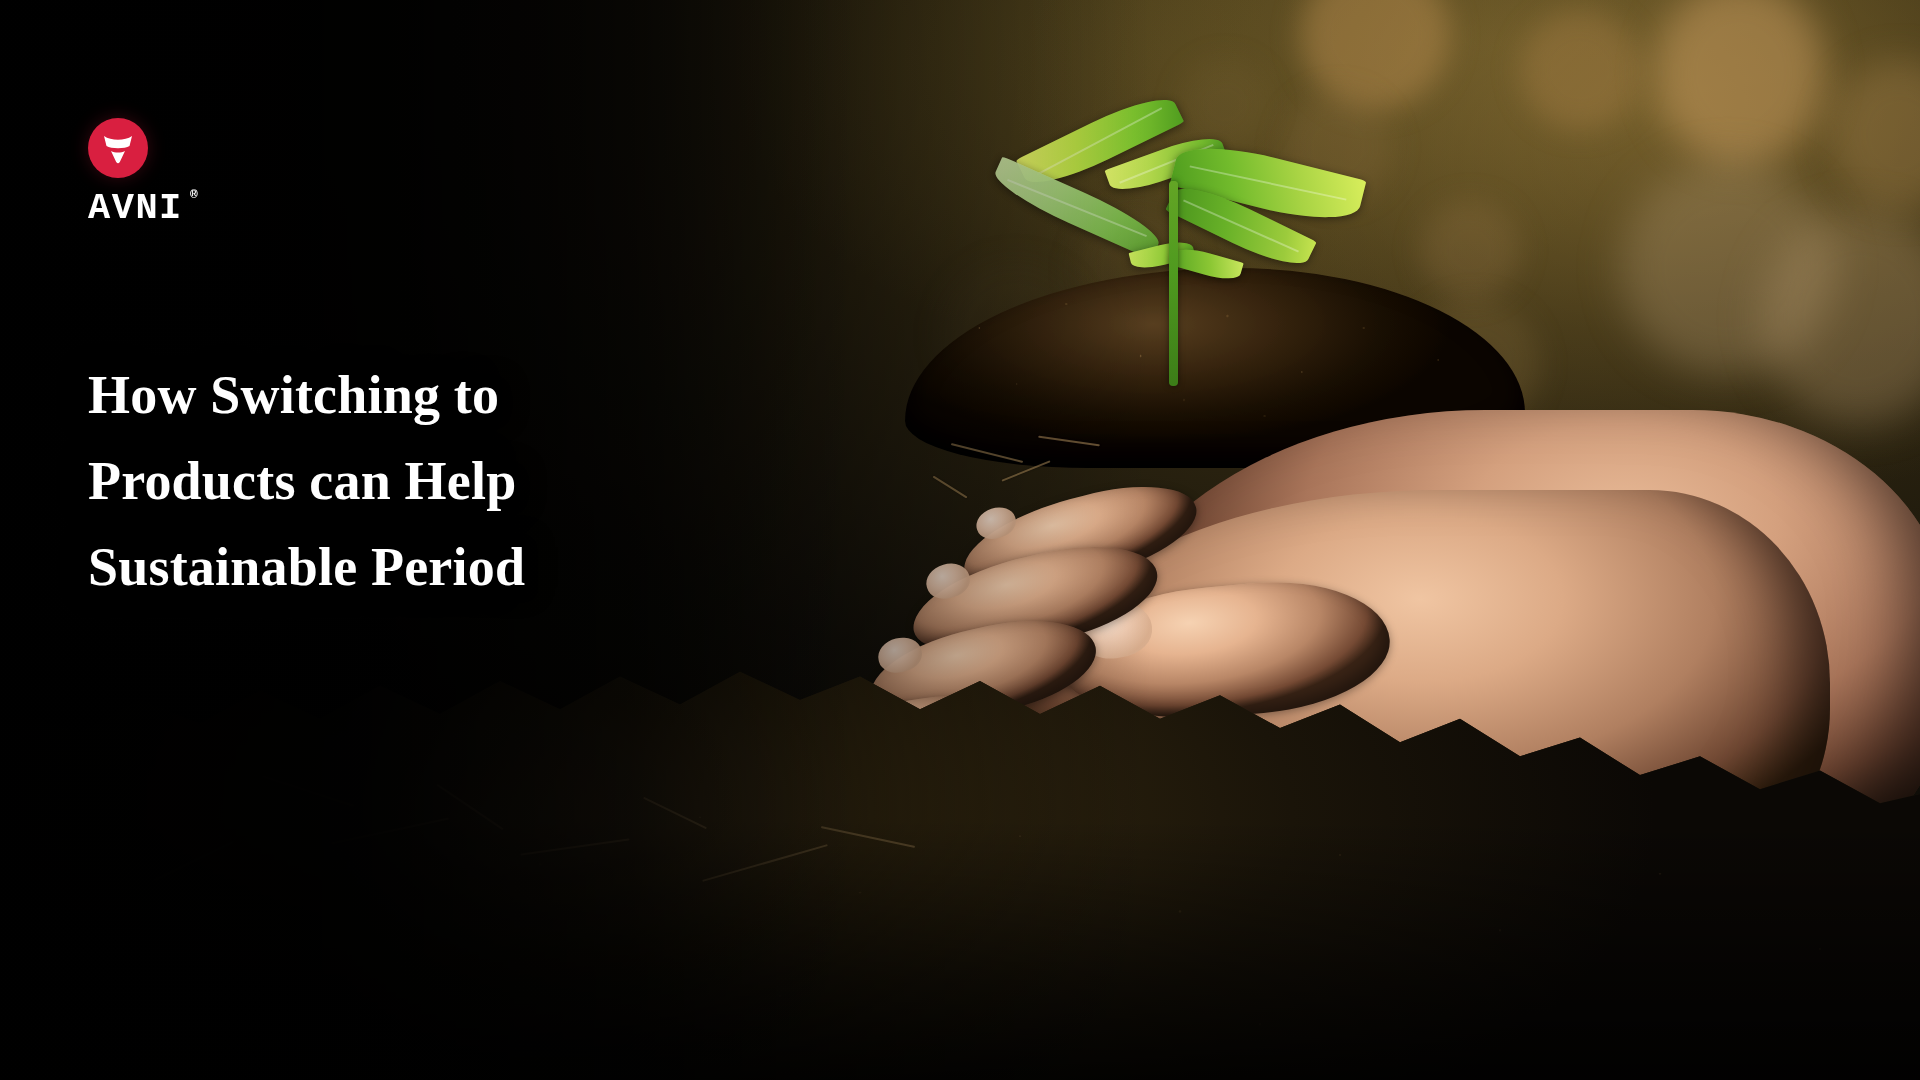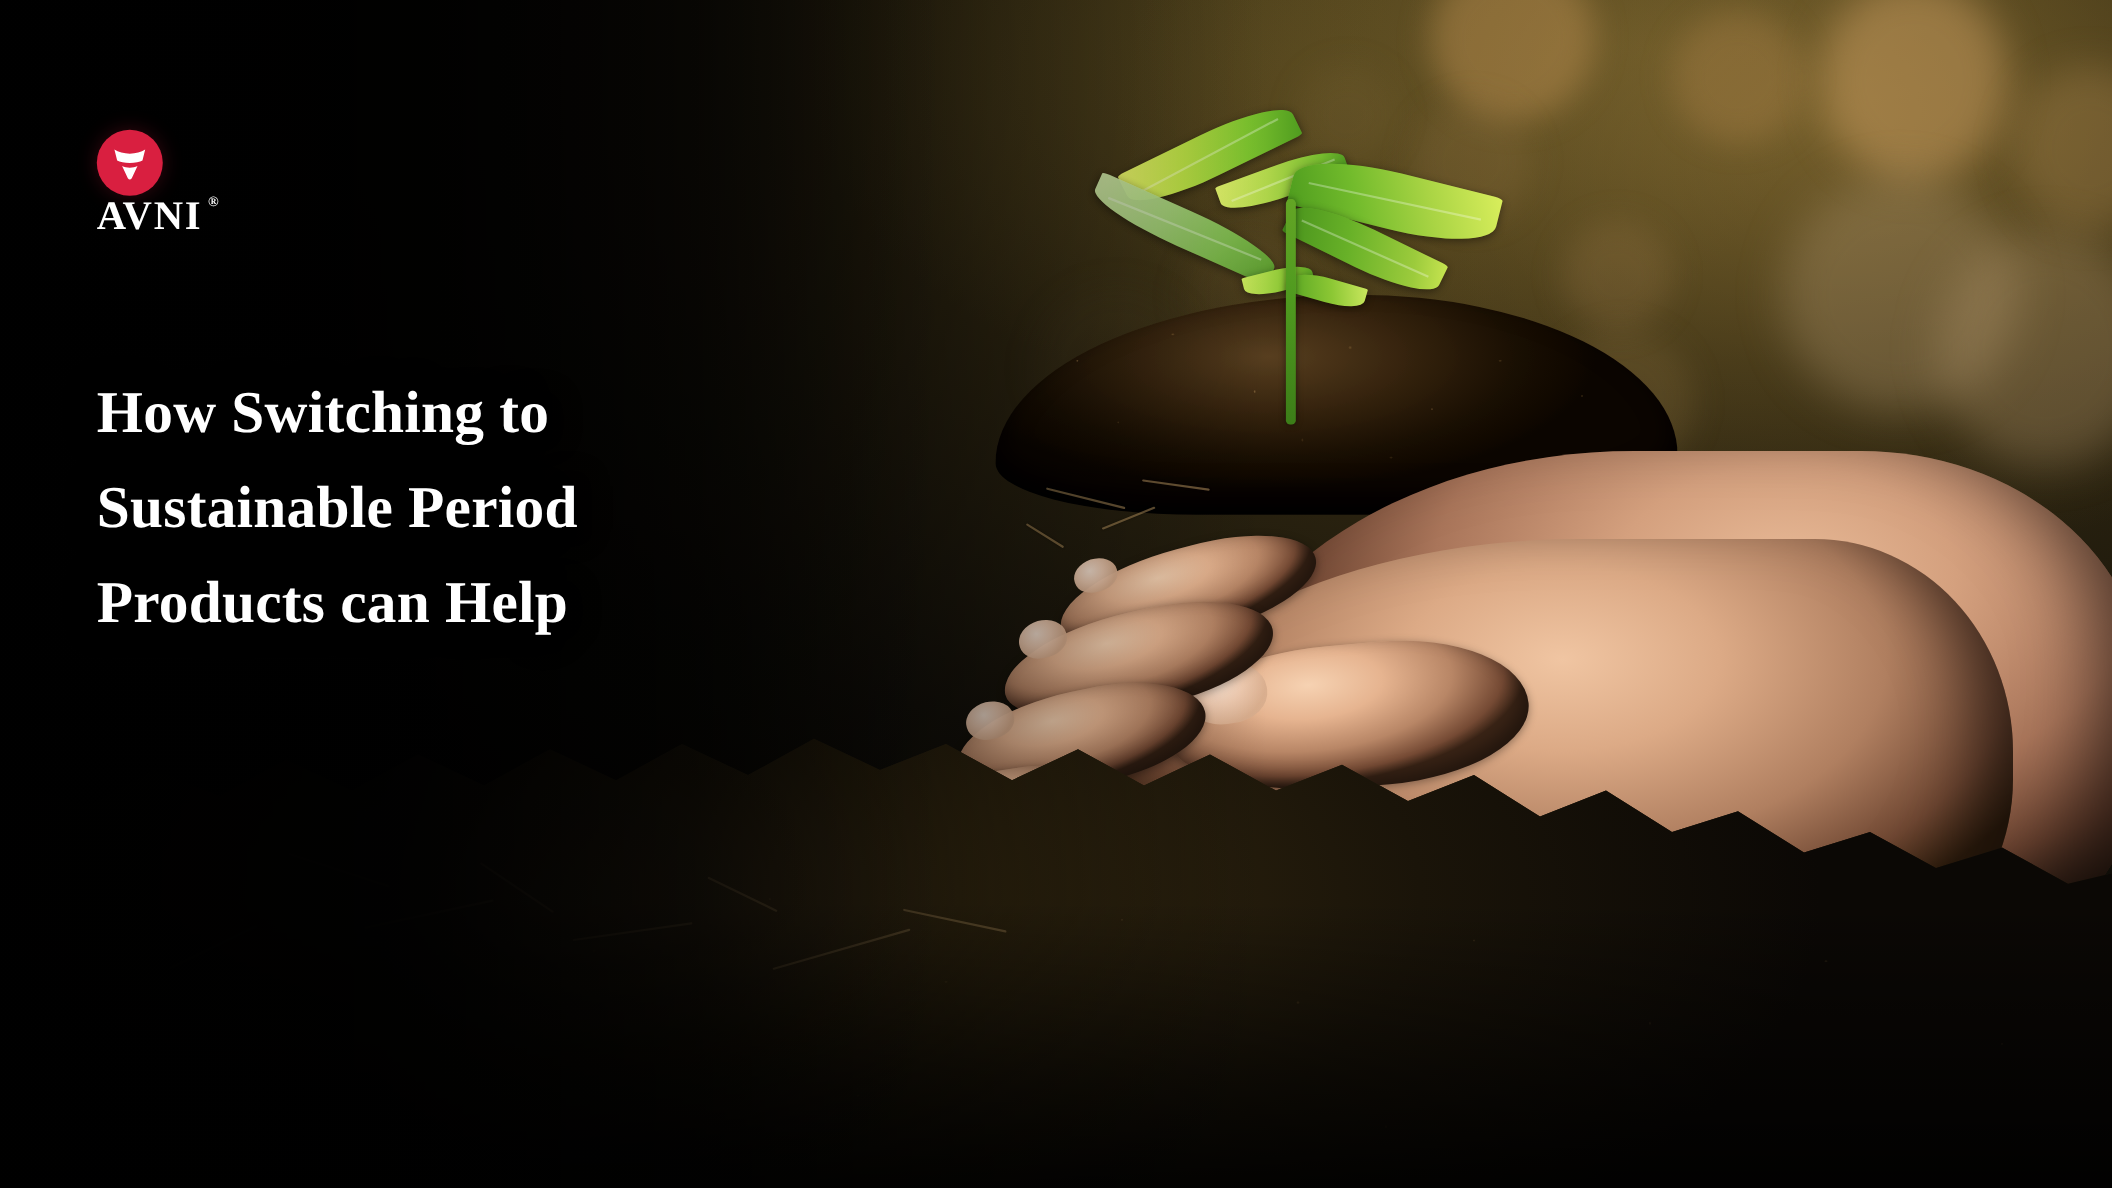--- a/index.html
+++ b/index.html
@@ -249,37 +249,38 @@
   .logo-block { position:absolute; left:88px; top:118px; }
   .logo-mark {
     position:relative;
     width:60px; height:60px; border-radius:50%;
     background:#d91f40;
     display:flex; align-items:center; justify-content:center;
     box-shadow:0 0 18px rgba(217,31,64,.25);
   }
   .logo-mark svg { display:block; }
   .wordmark {
+    margin-top:12px;
     position:relative;
     display:inline-block;
     color:#fff;
-    font-family:Liberation Serif, serif;
+    font-family:Liberation Mono, monospace;
     font-weight:700;
     font-size:37px;
     letter-spacing:1.5px;
     line-height:1;
   }
   .wordmark .reg {
     position:absolute; right:-15px; top:-2px;
     font-size:13px; font-weight:700; letter-spacing:0;
   }
 
   
   .headline {
-    position:absolute; left:88px; top:332px;
+    position:absolute; left:88px; top:352px;
     width:760px;
     color:#fff;
     font-family:"Liberation Serif", "DejaVu Serif", serif;
     font-weight:700;
     font-size:54px;
     line-height:86px;
     letter-spacing:.2px;
     text-shadow:0 2px 14px rgba(0,0,0,.85), 0 0 30px rgba(0,0,0,.6);
   }
   .headline .ln { display:block; white-space:nowrap; }
@@ -380,18 +381,18 @@
         </svg>
       </div>
       <div class="wordmark">
         <span>AVNI</span>
         <span class="reg">®</span>
       </div>
     </div>
 
     <h1 class="headline">
       <span class="ln">How Switching to</span>
+      <span class="ln">Products can Help</span>
       <span class="ln">Sustainable Period</span>
-      <span class="ln">Products can Help</span>
     </h1>
 
   </div>
 </div>
 
 </body></html>

